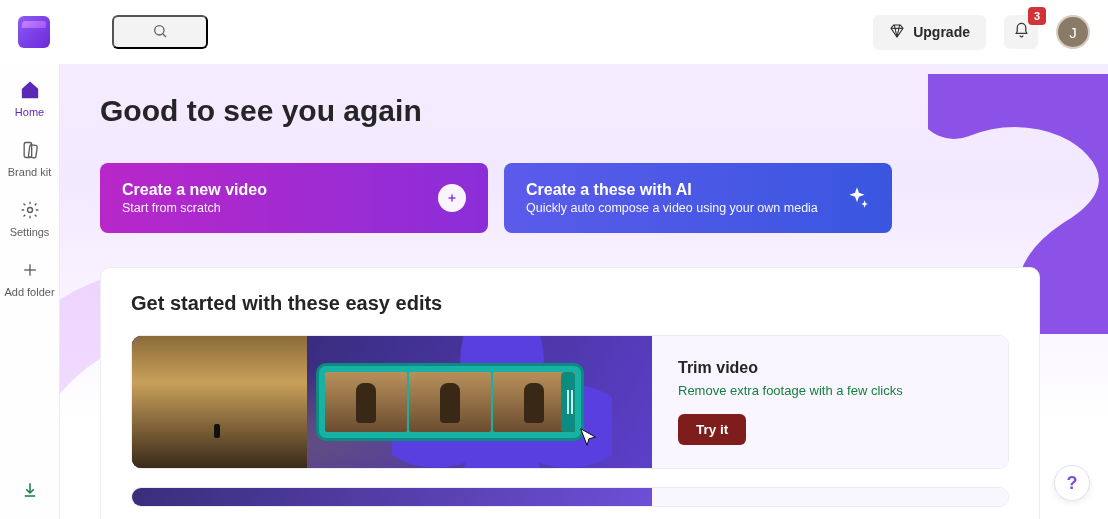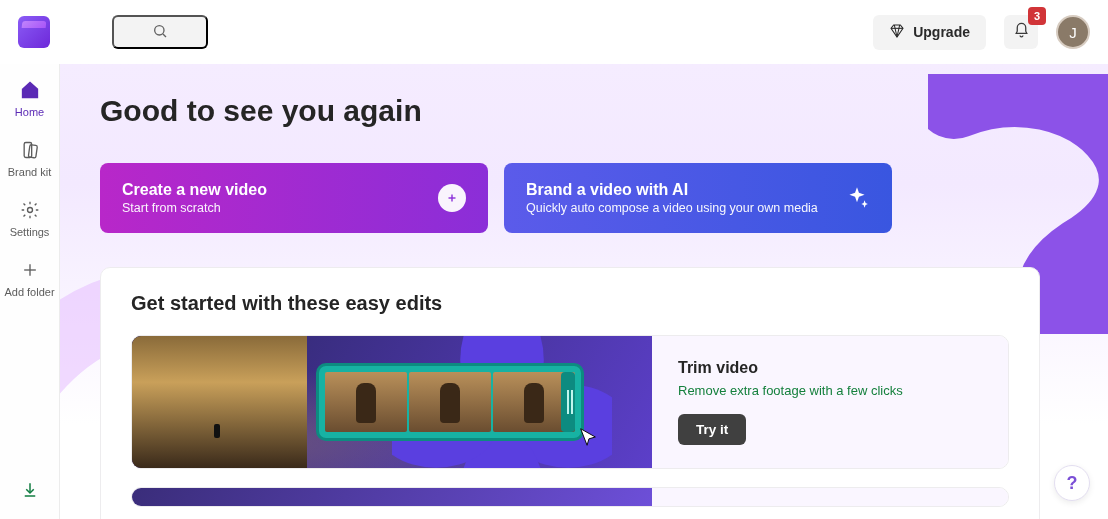--- a/index.html
+++ b/index.html
@@ -61,21 +61,21 @@
 .clip-strip .frame::after{content:"";position:absolute;left:38%;top:18%;width:20px;height:40px;background:#3a2817;border-radius:8px 8px 4px 4px;}
 .handle{position:absolute;top:6px;bottom:6px;width:14px;background:#0d8b80;border-radius:4px;display:flex;align-items:center;justify-content:center;color:#cfe;}
 .handle.left{left:6px}.handle.right{right:6px}
 .handle::before{content:"";width:2px;height:24px;background:#bff5ee;box-shadow:4px 0 0 #bff5ee;}
 .cursor-arrow{position:absolute;right:-18px;bottom:-10px;width:22px;height:22px;z-index:3;}
 .cursor-arrow svg{width:100%;height:100%;fill:#fff;stroke:#000;stroke-width:1;}
 
 .edit-info{flex:1;background:#faf6ff;padding:18px 26px;display:flex;flex-direction:column;justify-content:center;}
 .edit-info h3{font-size:16px;font-weight:700;margin-bottom:6px;}
 .edit-info p{font-size:13px;color:#15803d;margin-bottom:16px;}
-.try-btn{align-self:flex-start;background:#404040;color:#fff;border:none;border-radius:6px;padding:8px 18px;font-size:13.5px;font-weight:600;cursor:pointer;}
+.try-btn{align-self:flex-start;background:#7f1d1d;color:#fff;border:none;border-radius:6px;padding:8px 18px;font-size:13.5px;font-weight:600;cursor:pointer;}
 
 .help-fab{position:fixed;right:18px;bottom:18px;width:36px;height:36px;border-radius:50%;background:#fff;border:1px solid #e3def0;display:flex;align-items:center;justify-content:center;color:#7b4fd6;font-weight:800;font-size:18px;cursor:pointer;box-shadow:0 2px 6px rgba(0,0,0,.08);}
 </style>
 </head>
 <body>
 
 <div class="topbar">
   <div class="logo"></div>
   <button class="search">
     <span>
@@ -173,21 +173,21 @@
           </span>
           <span class="circle-icon">
             <svg viewBox="0 0 24 24">
                 <line x1="12" y1="6" x2="12" y2="18"></line>
                 <line x1="6" y1="12" x2="18" y2="12"></line>
               </svg>
           </span>
         </button>
         <button class="promo-card card-ai">
           <span class="titles">
-            <span class="t1">Brand a video with AI</span>
+            <span class="t1">Create a these with AI</span>
             <span class="t2">Quickly auto compose a video using your own media</span>
           </span>
           <span class="sparkle">
             <svg viewBox="0 0 24 24">
                 <path d="M12 2l1.8 5.2L19 9l-5.2 1.8L12 16l-1.8-5.2L5 9l5.2-1.8Z"></path>
                 <path d="M19 14l.9 2.6L22 17.5l-2.1.9L19 21l-.9-2.6L16 17.5l2.1-.9Z"></path>
               </svg>
           </span>
         </button>
       </div>

